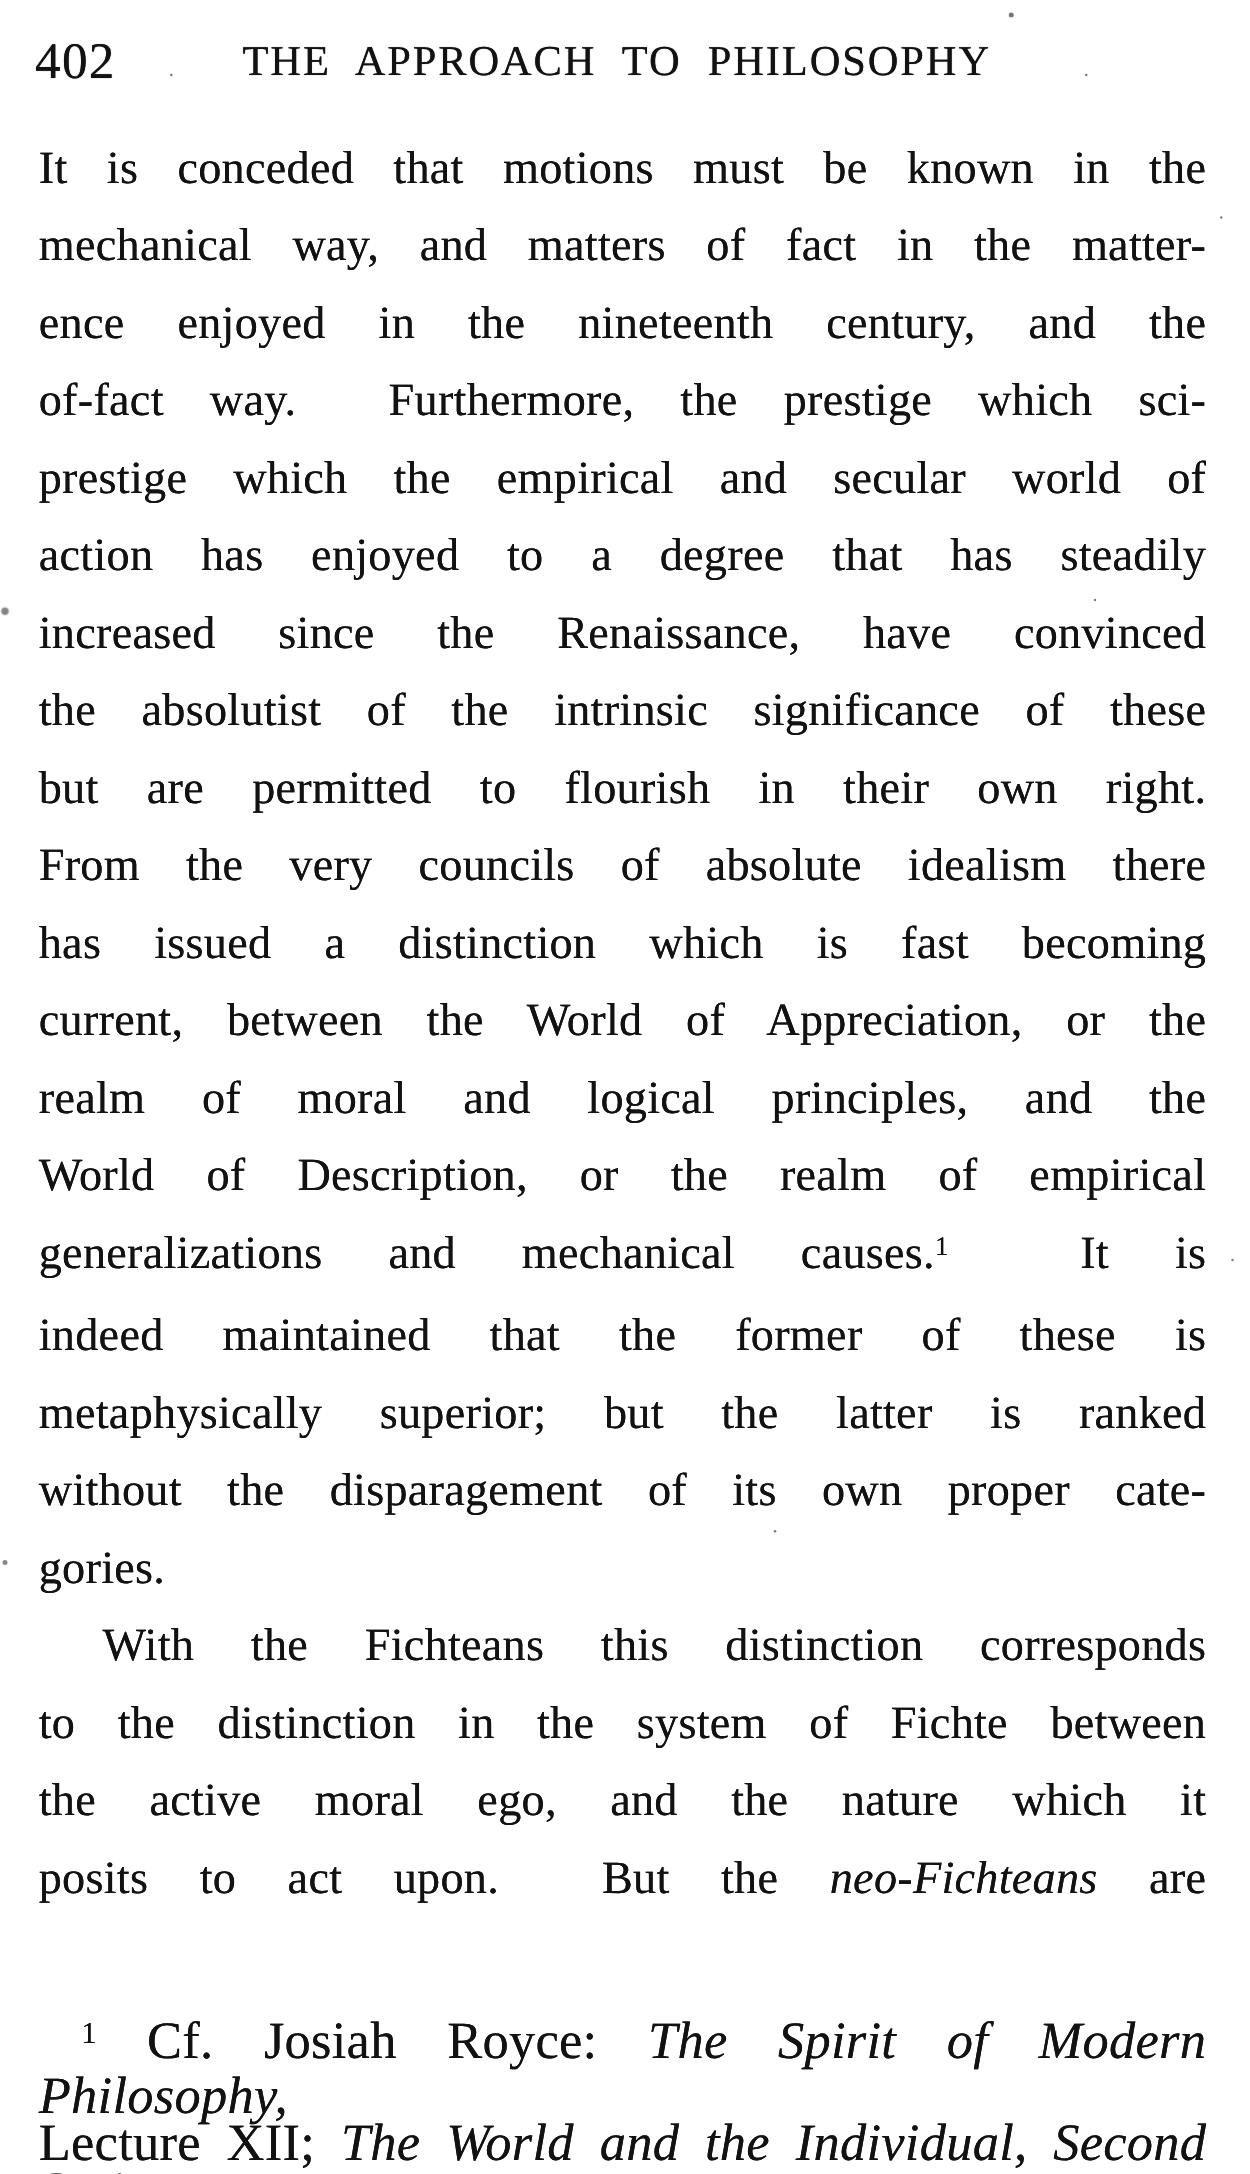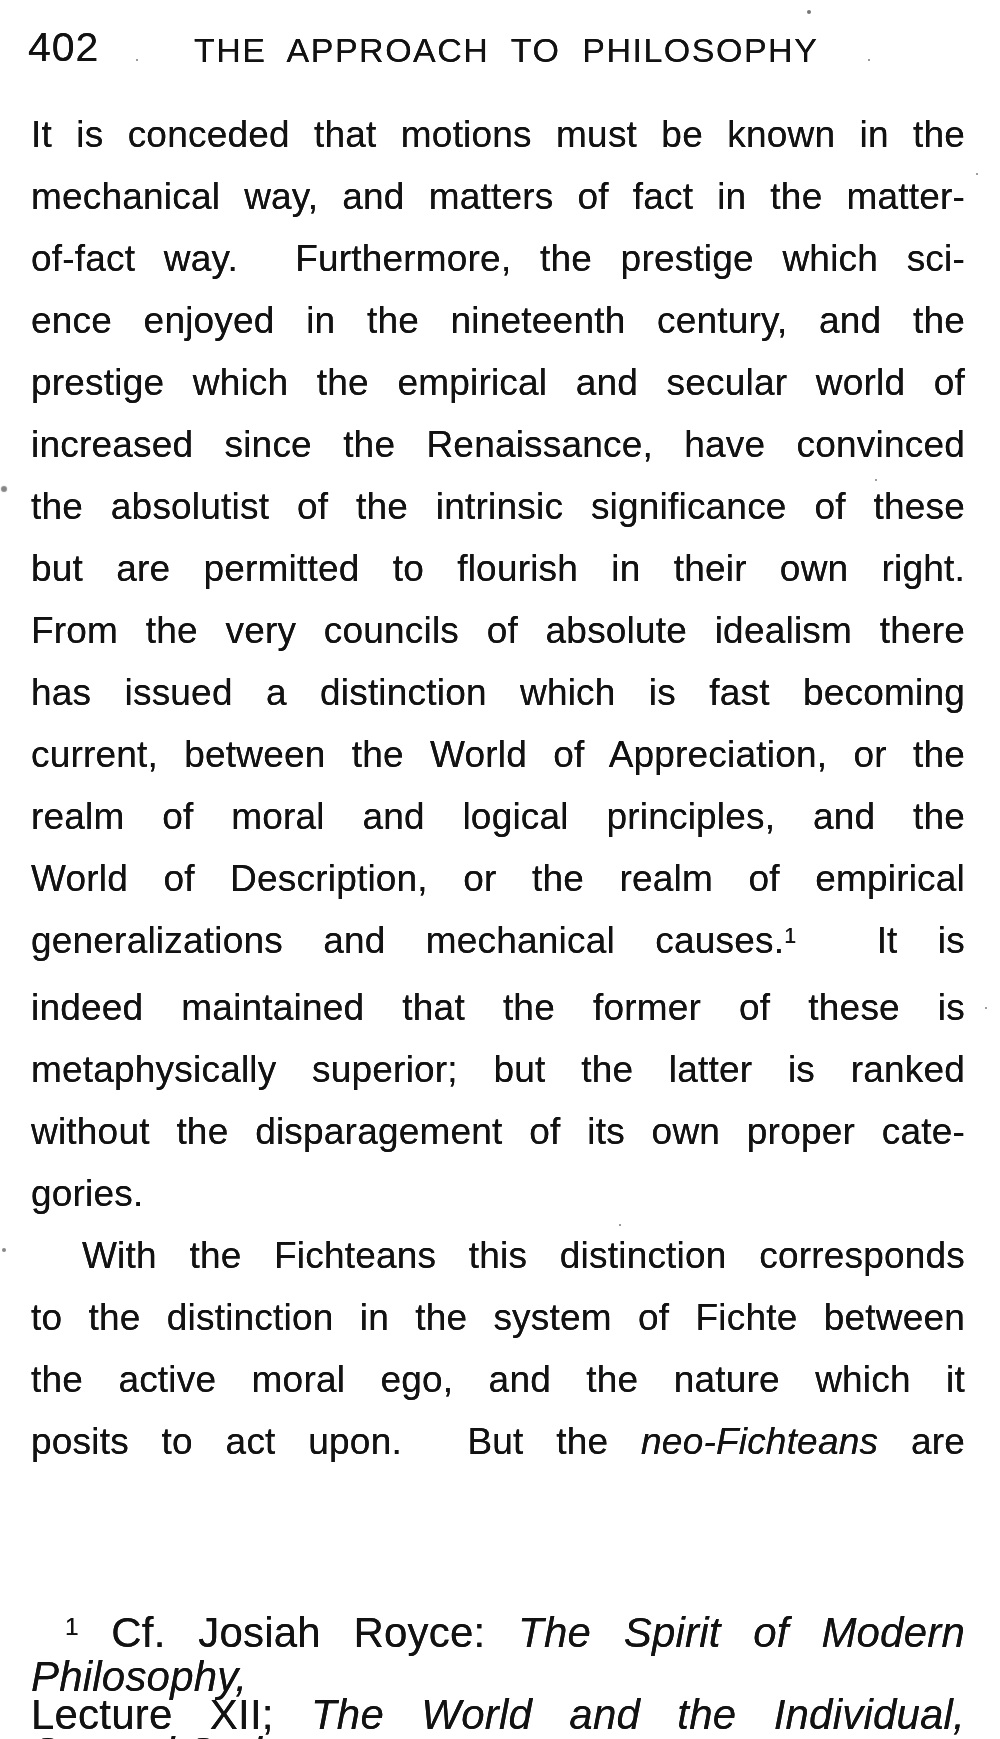--- a/index.html
+++ b/index.html
@@ -6,21 +6,21 @@
     margin: 0;
     padding: 0;
     background: #ffffff;
   }
   .page {
     position: relative;
     width: 1000px;
     height: 1739px;
     background: #ffffff;
     color: #121212;
-    font-family: Liberation Sans, sans-serif;
+    font-family: Liberation Serif, serif;
     overflow: hidden;
   }
   
   .page-number {
     position: absolute;
     left: 28px;
     top: 24px;
     font-size: 41px;
     letter-spacing: 1px;
     text-shadow: 0 0 0.6px currentColor;
@@ -105,23 +105,24 @@
 <div class="page">
 
   <div class="page-number">402</div>
 
   <div class="running-title">THE APPROACH TO PHILOSOPHY</div>
 
   <div class="body-text">
       <div class="para">
         <div class="line"><span>It is conceded that motions must be known in the</span></div>
         <div class="line"><span>mechanical way, and matters of fact in the matter-</span></div>
+        <div class="line"><span>ence enjoyed in the nineteenth century, and the</span></div>
         <div class="line"><span>of-fact way.  Furthermore, the prestige which sci-</span></div>
-        <div class="line"><span>ence enjoyed in the nineteenth century, and the</span></div>
         <div class="line"><span>prestige which the empirical and secular world of</span></div>
+        <div class="line"><span>action has enjoyed to a degree that has steadily</span></div>
         <div class="line"><span>increased since the Renaissance, have convinced</span></div>
         <div class="line"><span>the absolutist of the intrinsic significance of these</span></div>
         <div class="line"><span>but are permitted to flourish in their own right.</span></div>
         <div class="line"><span>From the very councils of absolute idealism there</span></div>
         <div class="line"><span>has issued a distinction which is fast becoming</span></div>
         <div class="line"><span>current, between the World of Appreciation, or the</span></div>
         <div class="line"><span>realm of moral and logical principles, and the</span></div>
         <div class="line"><span>World of Description, or the realm of empirical</span></div>
         <div class="line"><span>generalizations and mechanical causes.</span><span class="sup">1</span><span>  It is</span></div>
         <div class="line"><span>indeed maintained that the former of these is</span></div>

